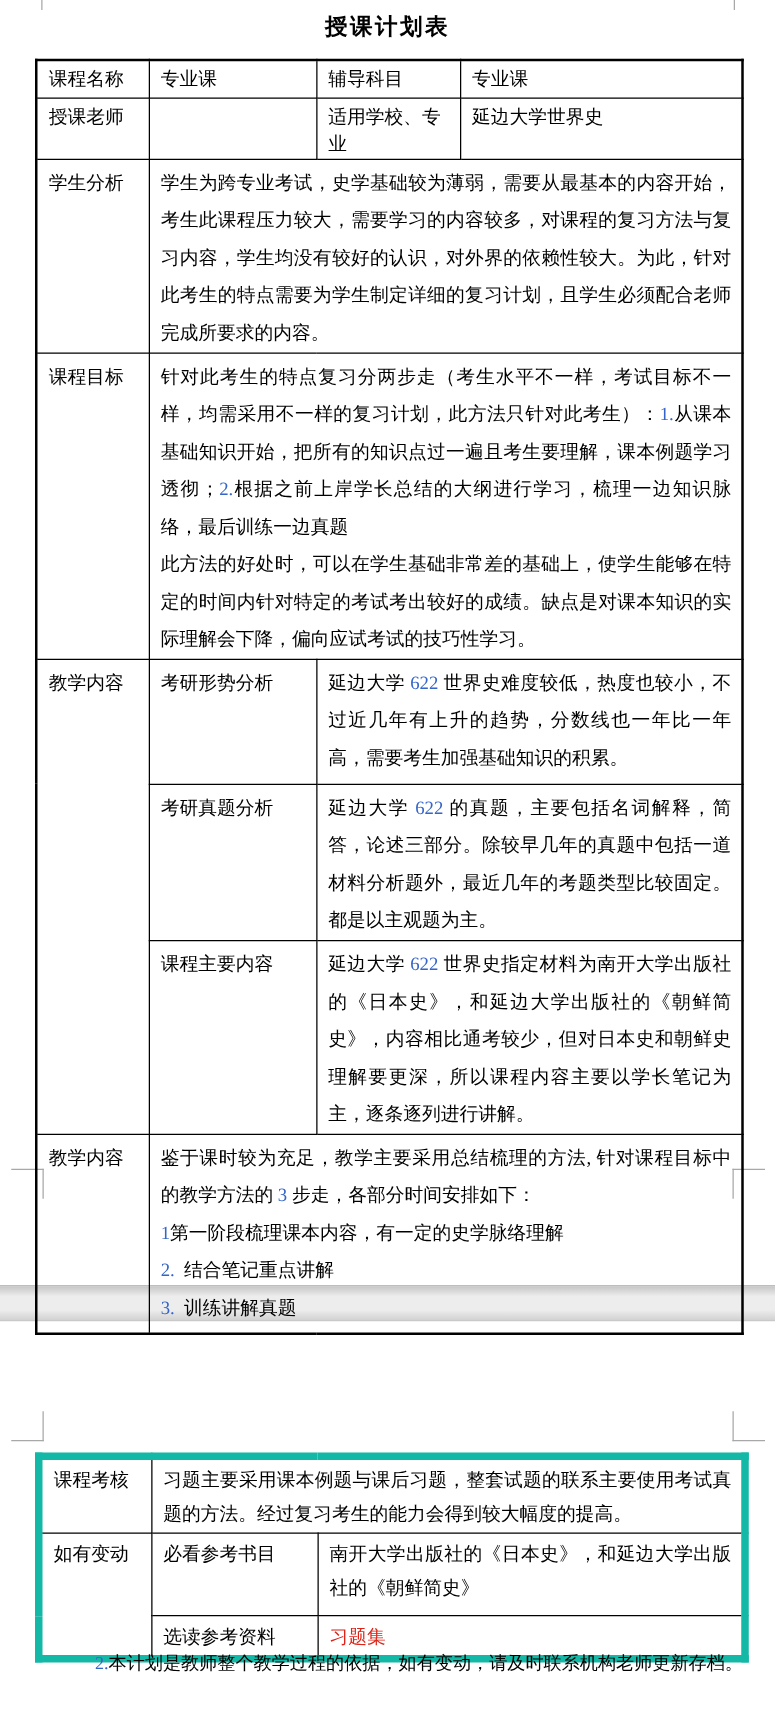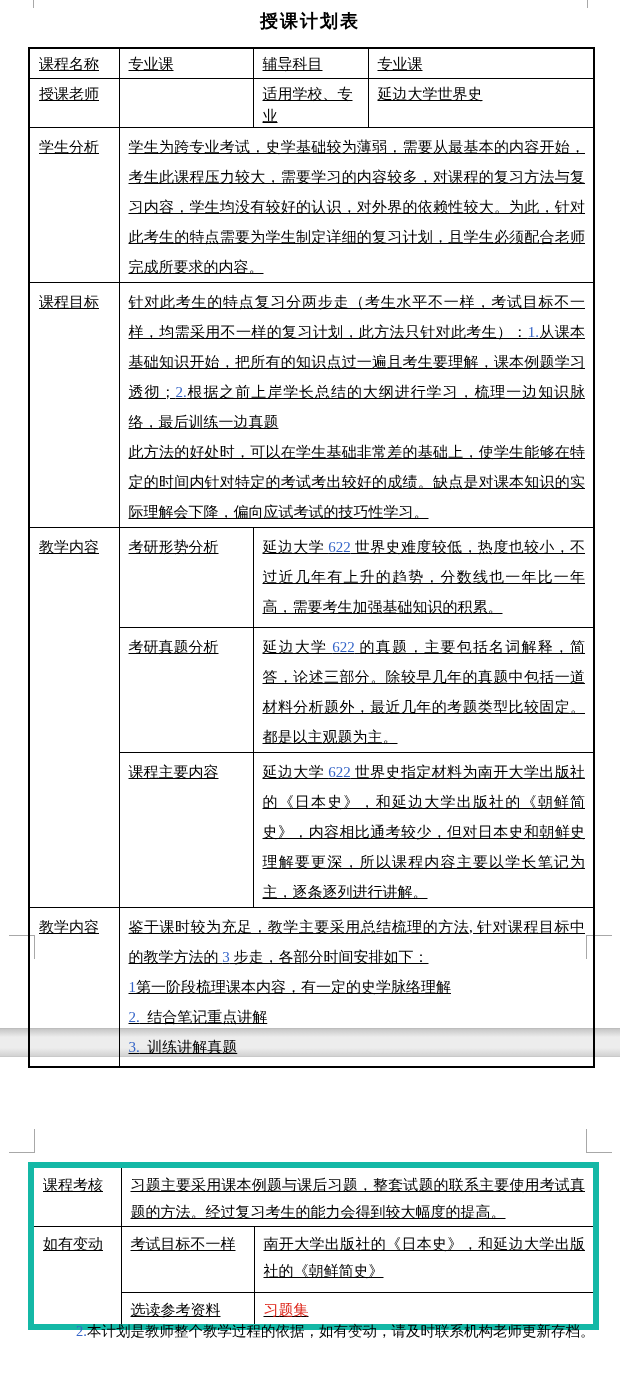--- a/index.html
+++ b/index.html
@@ -7,21 +7,21 @@
     position:relative; width:620px; height:1377px; overflow:hidden;
     background:#ffffff; color:#000;
     font-family:"Liberation Serif","DejaVu Serif",serif;
   }
   
   .doc-title {
     position:absolute; top:9px; left:0; width:620px; text-align:center;
     font-size:18px; font-weight:600; letter-spacing:2px;
   }
   
-  table { border-collapse:collapse; table-layout:fixed;text-decoration:underline; }
+  table { border-collapse:collapse; table-layout:fixed; }
   .t1 { position:absolute; left:28px; top:47px; width:565px; border:2px solid #000; }
   .t2 { position:absolute; left:28px; top:1162px; width:565px; border:6px solid #14b8a6; }
   td { border:1px solid #000; vertical-align:top; font-size:15px; padding:4px 8px 0 9px; word-break:break-all; }
   .t1 td { line-height:30px; }
   .t2 td { line-height:27px; }
   .t1 tr.hr td { line-height:22px; }
   td.just { text-align:justify; }
   td p { margin:0; }
   .c-n { color:var(--accent_blue,#3565c8); }
   .c-r { color:var(--accent_red,#dd2418); }
@@ -122,21 +122,21 @@
         <col style="width:133px">
         <col style="width:342px">
       </colgroup>
     <tbody>
         <tr style="height:50px">
       <td>课程考核</td>
       <td colspan="2" class="just">习题主要采用课本例题与课后习题，整套试题的联系主要使用考试真题的方法。经过复习考生的能力会得到较大幅度的提高。</td>
     </tr>
     <tr style="height:66px">
       <td rowspan="2">如有变动</td>
-      <td>考试目标不一样</td>
+      <td>必看参考书目</td>
       <td class="just">南开大学出版社的《日本史》，和延边大学出版社的《朝鲜简史》</td>
     </tr>
     <tr style="height:32px">
       <td>选读参考资料</td>
       <td class="red-text">习题集</td>
     </tr>
   </tbody>
     </table>
 
   <div class="notes">

